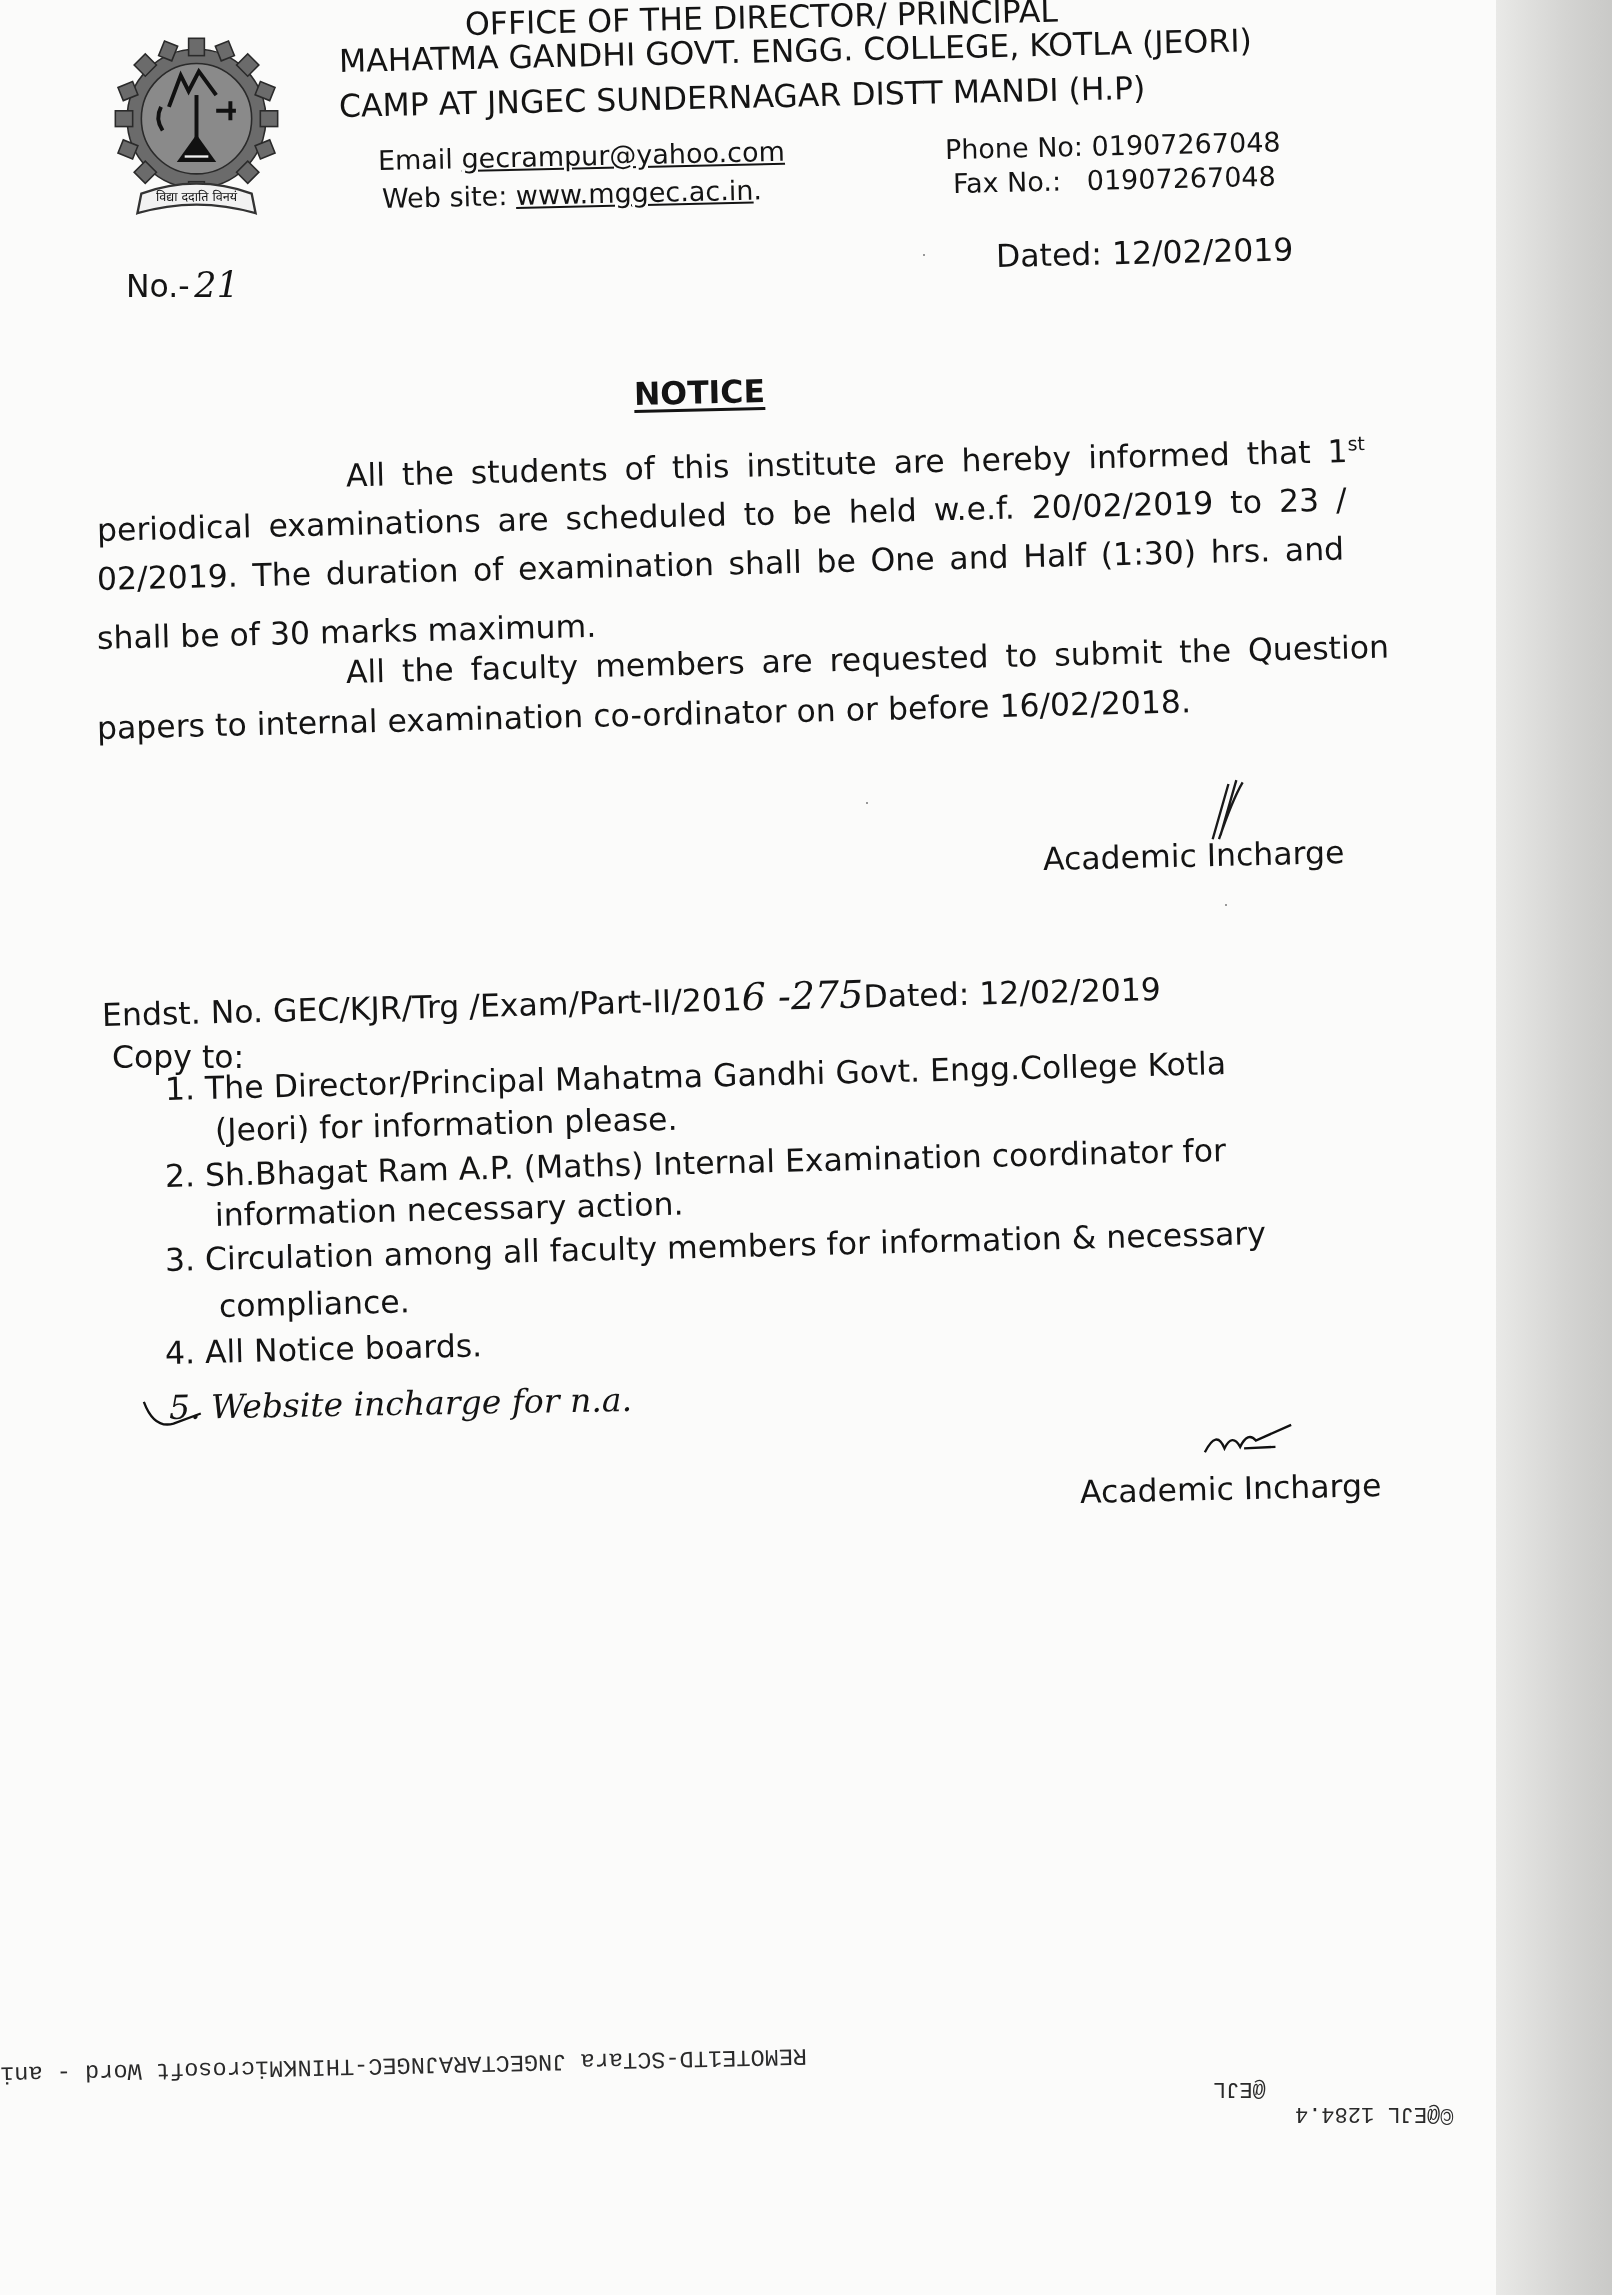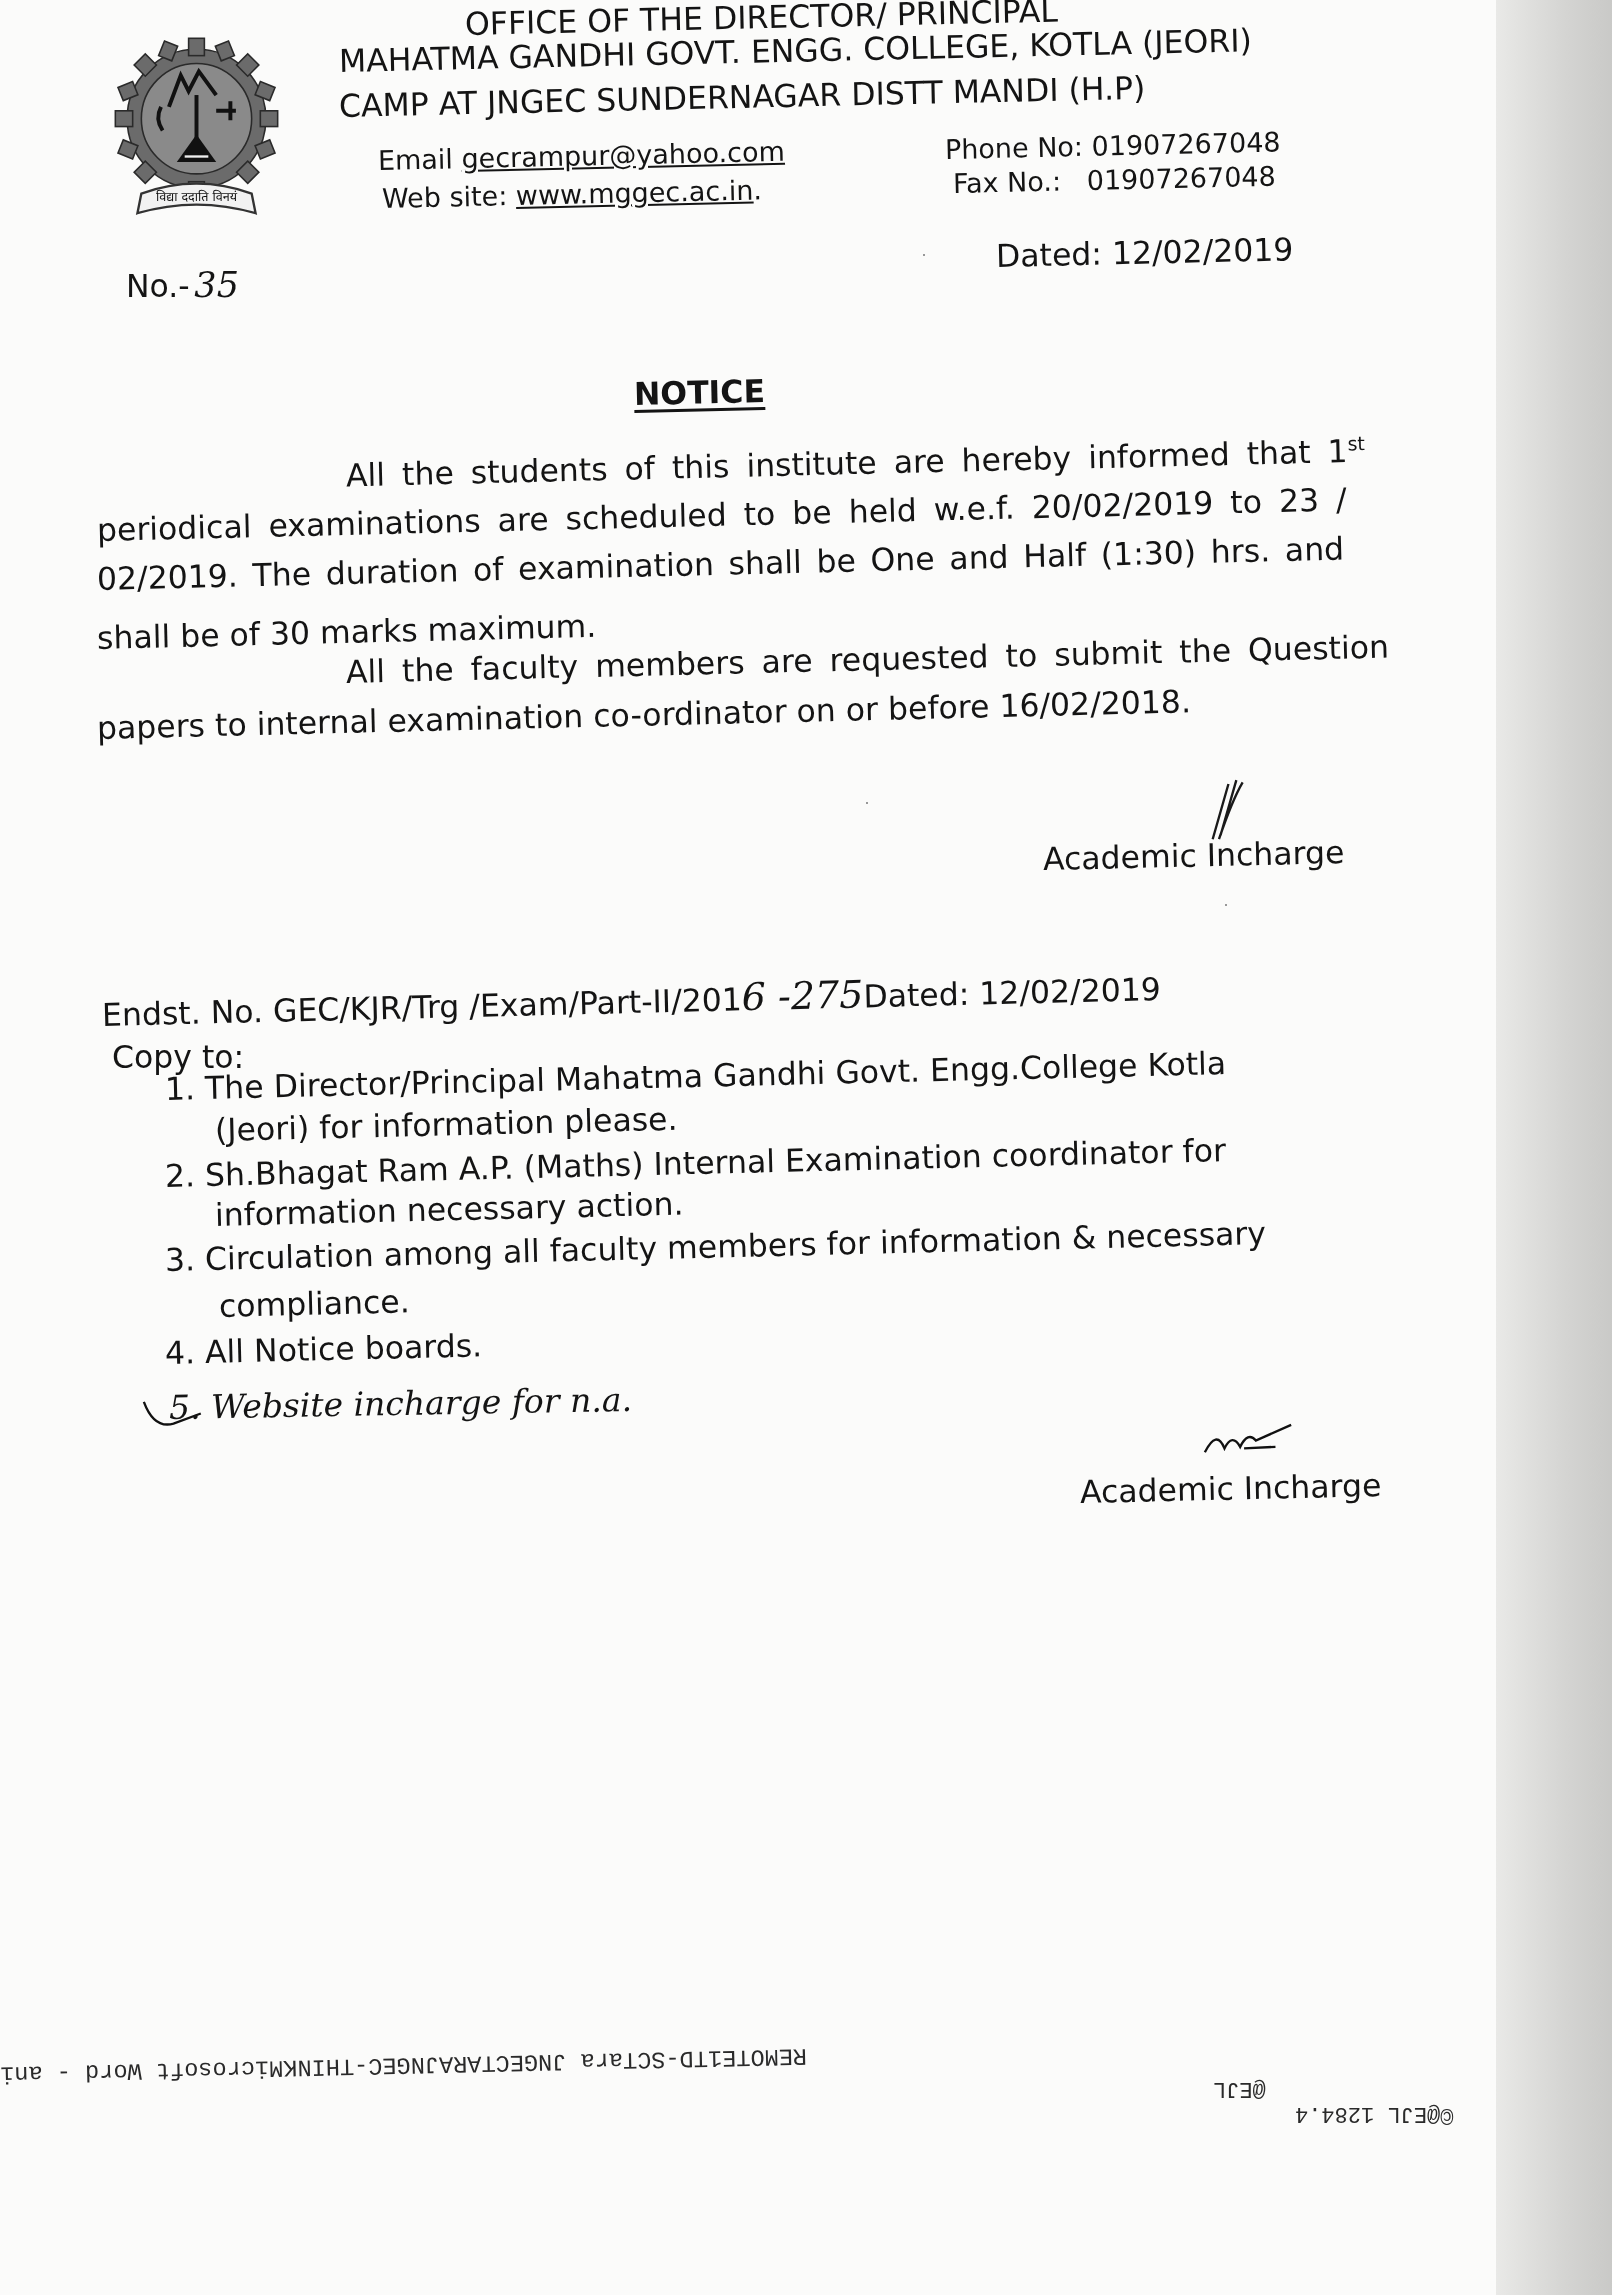--- a/index.html
+++ b/index.html
@@ -132,21 +132,21 @@
 <div class="contact phone">
   <span>Phone No:</span>
   <span>01907267048</span>
 </div>
 <div class="contact fax">
   <span>Fax No.:</span>&nbsp;&nbsp;
   <span>01907267048</span>
 </div>
 
 <div class="no-label">
-  <span>No.-</span><span class="hand no-value">35</span>
+  <span>No.-</span><span class="hand no-value">21</span>
 </div>
 <div class="dated-top">Dated: 12/02/2019</div>
 
 <div class="notice-title">NOTICE</div>
 
 <div class="para p1l1"><span>All the students of this institute are hereby informed that 1</span><sup>st</sup></div>
 <div class="para p1l2">periodical examinations are scheduled to be held w.e.f. 20/02/2019 to 23 /</div>
 <div class="para p1l3">02/2019. The duration of examination shall be One and Half (1:30) hrs. and</div>
 <div class="para p1l4">shall be of 30 marks maximum.</div>
 <div class="para p2l1">All the faculty members are requested to submit the Question</div>

